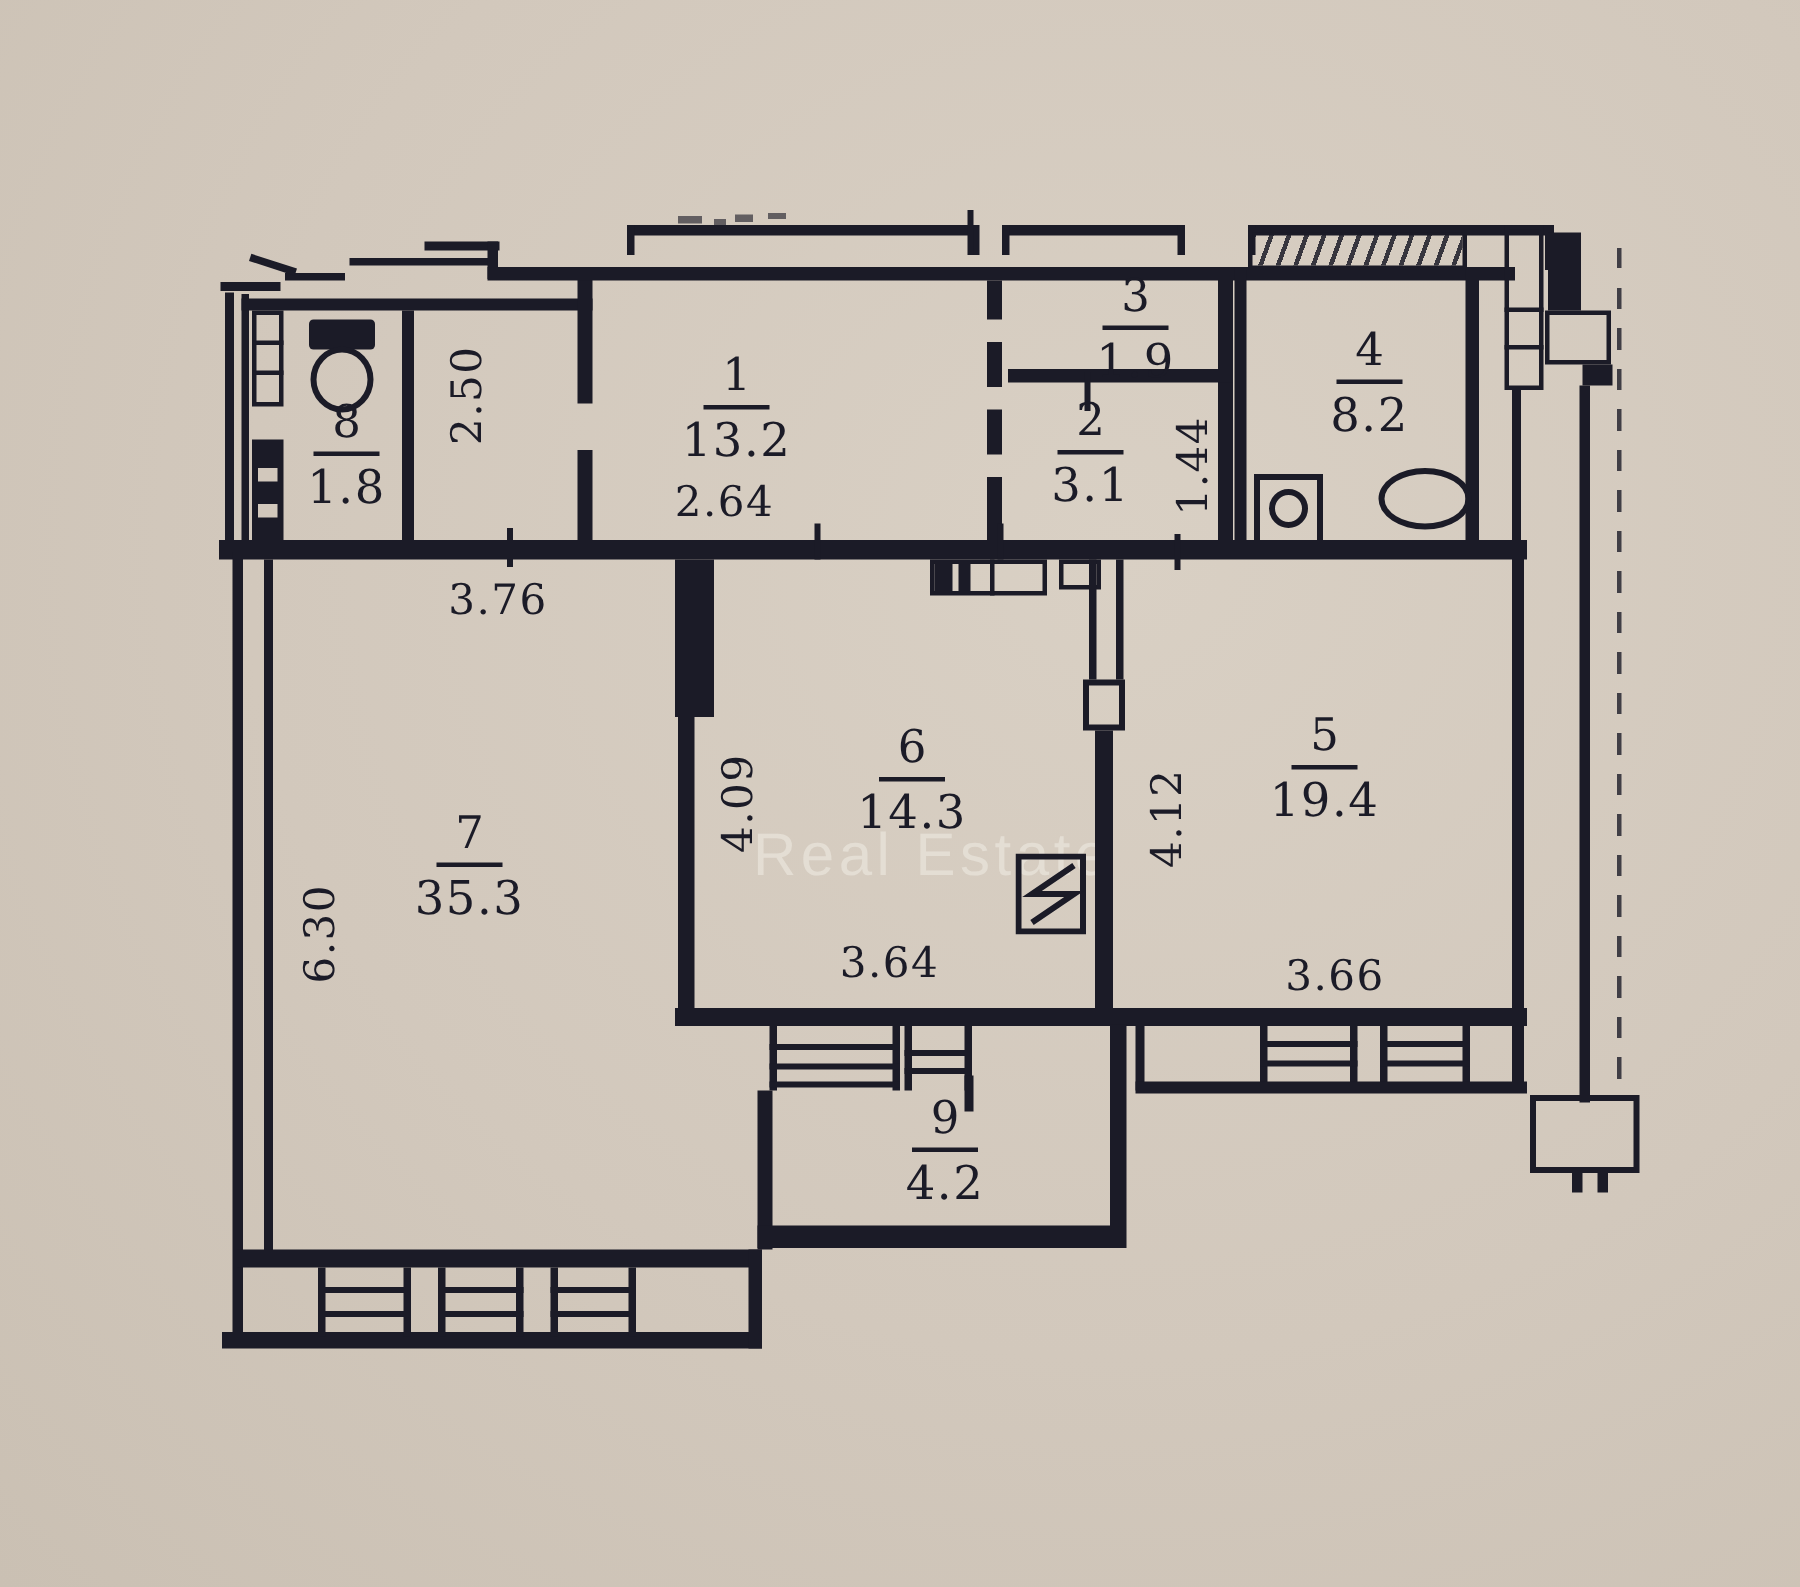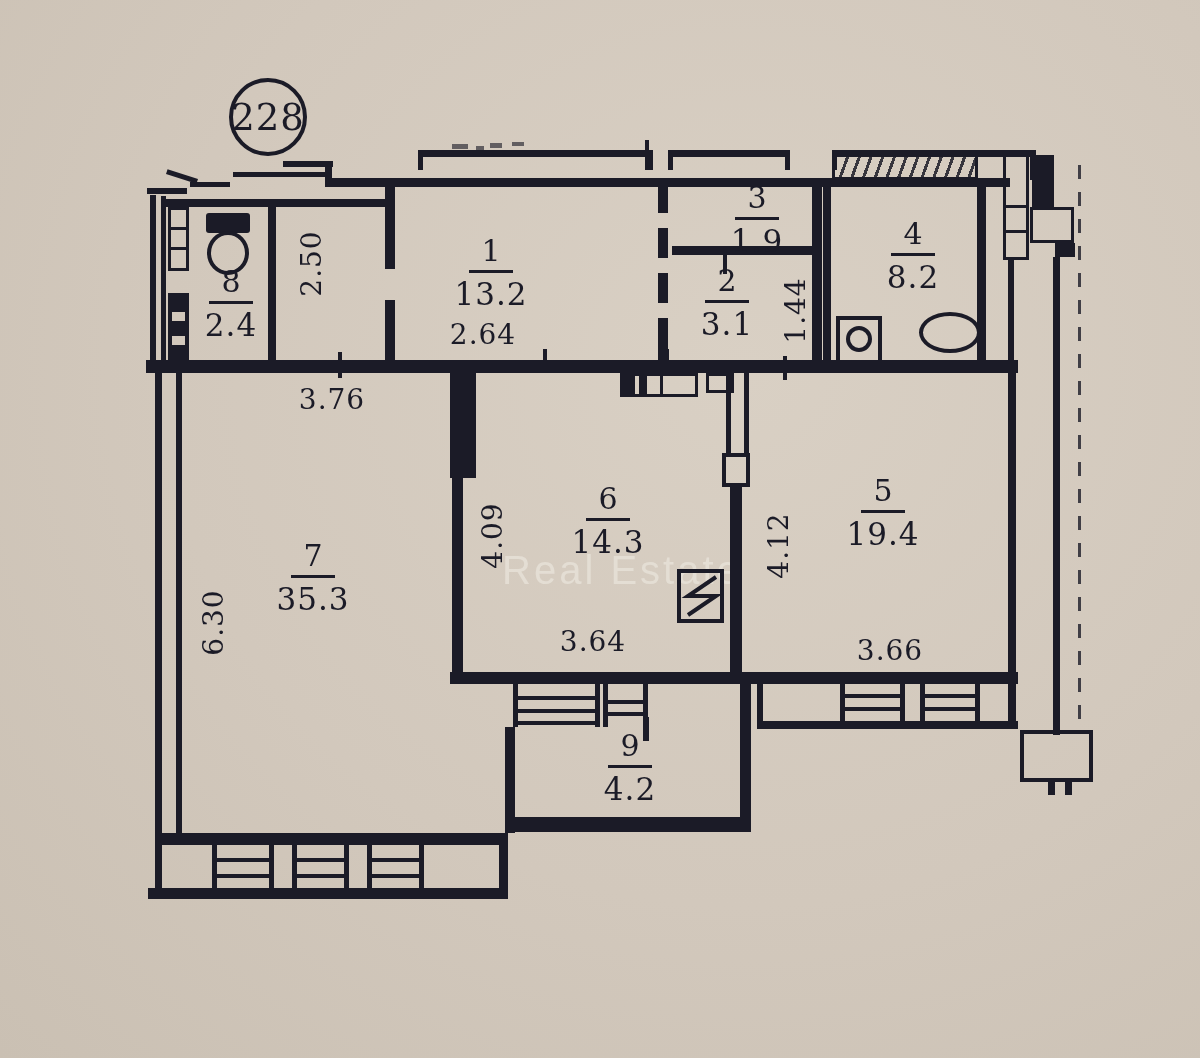--- a/index.html
+++ b/index.html
@@ -31,23 +31,20 @@
        font-weight:normal;font-size:40px;letter-spacing:3px;color:rgba(236,231,222,.66);}
   svg.fix{position:absolute;}
 </style>
 </head>
 <body>
 
 <div id="stage">
 
   <div class="wm2">Real Estate</div>
 
-  <div class="badge">
-    <span>228</span>
-  </div>
 
   <div class="w" style="left:283px;top:161px;width:50px;height:6px"></div>
   <div class="w" style="left:233px;top:172px;width:94px;height:5px"></div>
   <div class="w" style="left:325px;top:161px;width:7px;height:25px"></div>
   <div class="w" style="left:190px;top:182px;width:40px;height:5px"></div>
   <div class="w" style="left:166px;top:174px;width:32px;height:5px;transform:rotate(18deg)"></div>
   <div class="w" style="left:147px;top:188px;width:40px;height:6px"></div>
   <div class="w" style="left:150px;top:195px;width:6px;height:173px"></div>
   <div class="w" style="left:161px;top:196px;width:5px;height:172px"></div>
 
@@ -207,21 +204,21 @@
   <div class="rl" style="left:558px;top:484px;width:100px">
     <span class="n">6</span>
     <span class="a">14.3</span>
   </div>
   <div class="rl" style="left:263px;top:541px;width:100px">
     <span class="n">7</span>
     <span class="a">35.3</span>
   </div>
   <div class="rl" style="left:196px;top:267px;width:70px">
     <span class="n">8</span>
-    <span class="a">2.4</span>
+    <span class="a">1.8</span>
   </div>
   <div class="rl" style="left:582px;top:731px;width:96px">
     <span class="n">9</span>
     <span class="a">4.2</span>
   </div>
 
   <div class="dm dv" style="left:261px;top:247px">2.50</div>
   <div class="dm" style="left:433px;top:318px">2.64</div>
   <div class="dm dv" style="left:745px;top:294px">1.44</div>
   <div class="dm" style="left:282px;top:383px">3.76</div>

